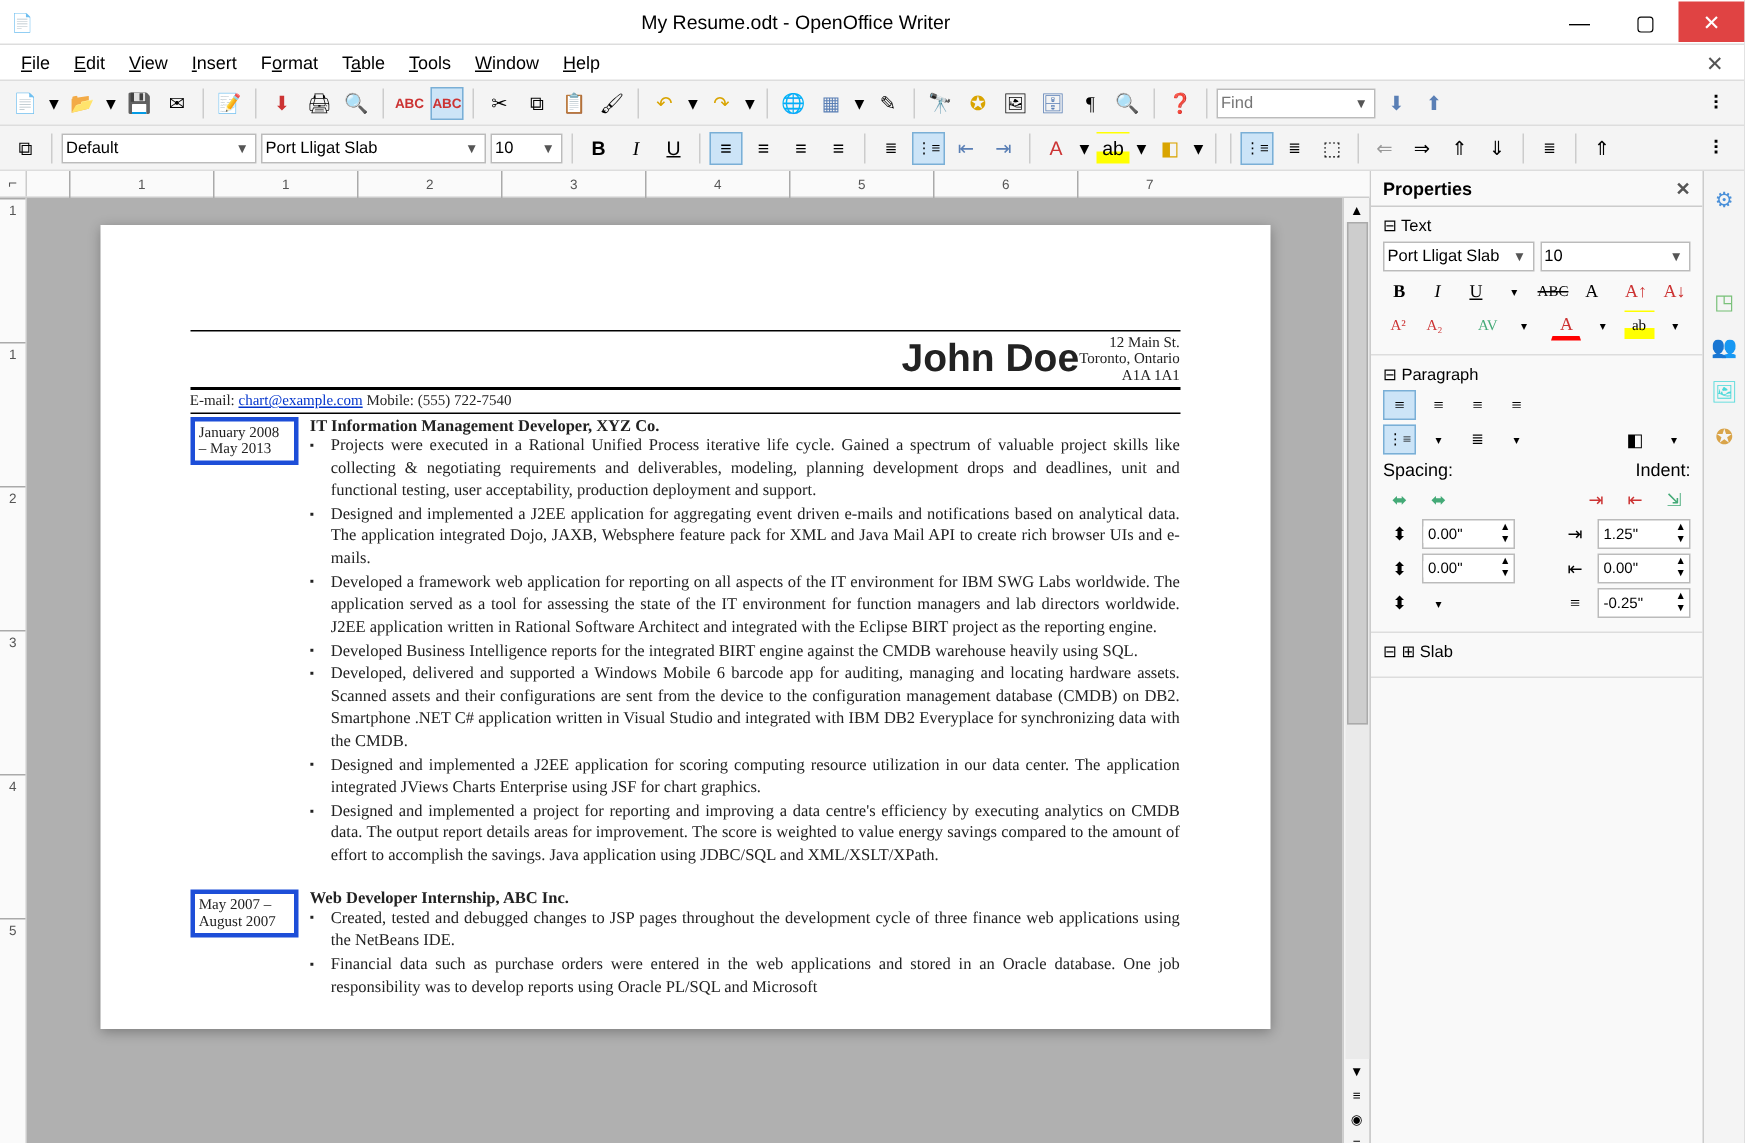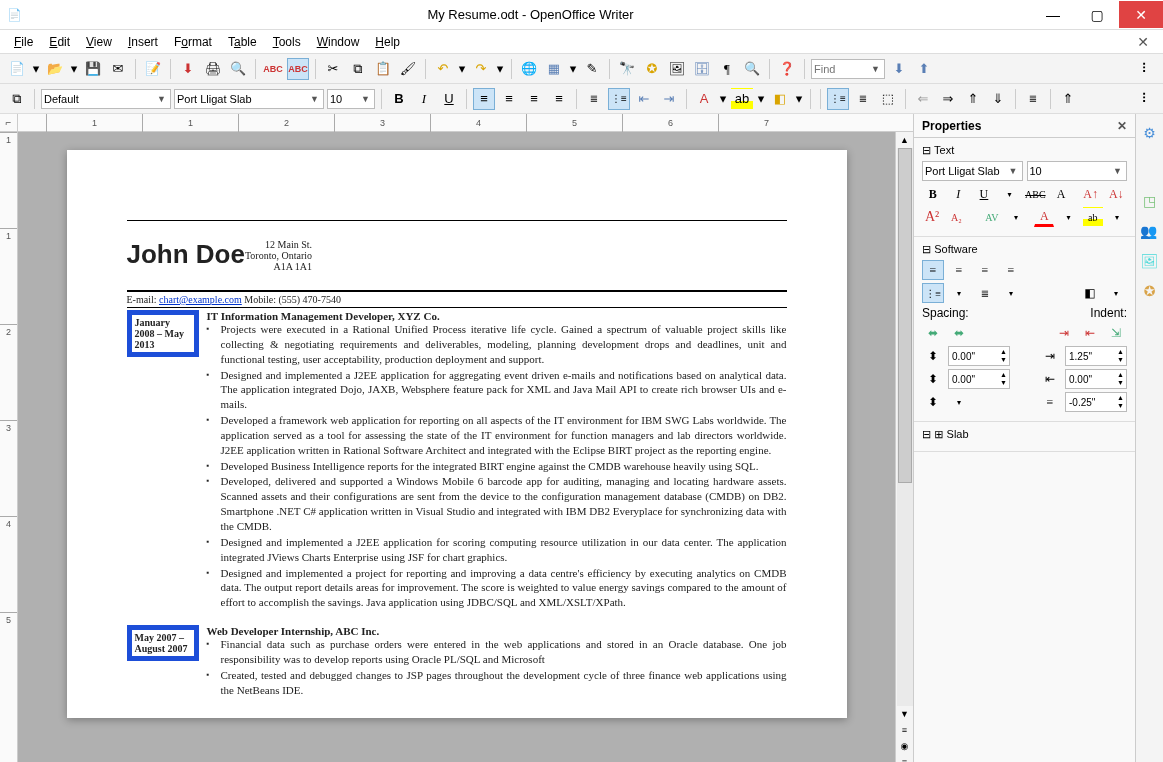--- a/index.html
+++ b/index.html
@@ -22,29 +22,29 @@
 .tdrop-arrow { font-size: 9px; color: #555; padding: 0 2px; }
 .main-area { display: flex; height: 656px; }
 .doc-wrap { flex: 1; display: flex; flex-direction: column; background: #f0f0f0; }
 .hruler { height: 18px; background: #fafafa; border-bottom: 1px solid #ccc; display: flex; font-size: 9px; color: #555; position: relative; }
 .hruler-inner { margin-left: 28px; display: flex; }
 .hruler-tick { width: 96px; display: flex; align-items: center; justify-content: center; border-left: 1px solid #aaa; height: 18px; }
 .doc-scroll { flex: 1; display: flex; background: #b0b0b0; overflow: hidden; position: relative; }
 .vruler { width: 18px; background: #fafafa; border-right: 1px solid #ccc; font-size: 9px; color: #555; }
 .vruler-tick { height: 96px; display: flex; align-items: flex-start; justify-content: center; border-top: 1px solid #aaa; padding-top:2px;}
 .page { background: #fff; margin: 18px auto; width: 780px; box-shadow: 0 2px 8px rgba(0,0,0,0.3); padding: 70px 60px 20px 60px; font-family: Georgia, serif; font-size: 11px; color: #222; position: relative; }
-.page-header { display: flex; justify-content: flex-start; border-top: 1px solid #000; border-bottom: 2px solid #000; padding: 18px 0; }
+.page-header { display: flex; justify-content: flex-end; border-top: 1px solid #000; border-bottom: 2px solid #000; padding: 2px 0; }
 .page-name { font-size: 26px; font-weight: 700; font-family: Arial, sans-serif; }
 .page-addr { text-align: right; font-size: 10px; }
 .page-contact { font-size: 10px; padding: 2px 0; border-bottom: 1px solid #000;}
 .page-contact a { color: #0033cc; text-decoration: underline; }
 .section-title { font-weight: 700; font-size: 11px; margin-top: 8px; }
 .section-title::before { content: "◆ "; }
 .emp-row { display: flex; margin-top: 2px; }
-.emp-dates { width: 72px; font-size: 10px; border: 5px solid #1d4ed8; padding: 2px 3px; margin-right: 8px; height: fit-content; font-weight: bold; }
+.emp-dates { width: 72px; font-size: 10px; border: 3px solid #1d4ed8; padding: 2px 3px; margin-right: 8px; height: fit-content; }
 .emp-body { flex: 1; }
 .emp-title { font-weight: 700; font-size: 11px; }
 .emp-body ul { list-style: none; padding-left: 14px; }
 .emp-body li { position: relative; margin-bottom: 1px; line-height: 1.35; text-align: justify;}
 .emp-body li::before { content: "▪"; position: absolute; left: -14px; font-size: 8px; top: 2px; }
 .vscroll { width: 18px; background: #f4f4f4; border-left: 1px solid #ccc; display: flex; flex-direction: column; align-items: center; }
 .vscroll-btn { width: 16px; height: 16px; font-size: 9px; display:flex;align-items:center;justify-content:center;}
 .vscroll-track { flex: 1; width: 16px; background: #eaeaea; position: relative; }
 .vscroll-thumb { position: absolute; top: 0; left: 1px; width: 14px; height: 60%; background: #cdcdcd; border: 1px solid #aaa; }
 .side-panel { width: 222px; background: #f9f9f9; border-left: 1px solid #ccc; display: flex; flex-direction: column; }
@@ -125,21 +125,21 @@
   <div class="tsep"></div>
   <div class="tbtn">🔭</div>
   <div class="tbtn" style="color:#d9a400">✪</div>
   <div class="tbtn">🖼</div>
   <div class="tbtn" style="color:#5a7fb5">🗄</div>
   <div class="tbtn" style="font-family:serif">¶</div>
   <div class="tbtn">🔍</div>
   <div class="tsep"></div>
   <div class="tbtn" style="color:#3a7c3a">❓</div>
   <div class="tsep"></div>
-  <div class="tdrop" style="width:74px">
+  <div class="tdrop" style="width:106px">
     <input placeholder="Find" style="">
     <span class="tdrop-arrow">▼</span>
   </div>
   <div class="tbtn" style="color:#5a7fb5">⬇</div>
   <div class="tbtn" style="color:#5a7fb5">⬆</div>
   <div style="margin-left:auto" class="tbtn">⠇</div>
 </div>
 
 <div class="toolbar2">
   <div class="tbtn">⧉</div>
@@ -222,21 +222,21 @@
         <div class="page">
           <div class="page-header">
             <div class="page-name">John Doe</div>
             <div class="page-addr">
               <div>12 Main St.</div>
               <div>Toronto, Ontario</div>
               <div>A1A 1A1</div>
             </div>
           </div>
           <div class="page-contact">
-            <span>E-mail: </span><a>chart@example.com</a><span>   Mobile: (555) 470-7540</span>
+            <span>E-mail: </span><a>chart@example.com</a><span>   Mobile: (555) 722-7540</span>
           </div>
 
           <div class="emp-row">
             <div class="emp-dates">January 2008 – May 2013</div>
             <div class="emp-body">
               <div class="emp-title">IT Information Management Developer, XYZ Co.</div>
               <ul id="job1-bullets">
                   <li>Projects were executed in a Rational Unified Process iterative life cycle. Gained a spectrum of valuable project skills like collecting &amp; negotiating requirements and deliverables, modeling, planning development drops and deadlines, unit and functional testing, user acceptability, production deployment and support.</li>
                   <li>Designed and implemented a J2EE application for aggregating event driven e-mails and notifications based on analytical data. The application integrated Dojo, JAXB, Websphere feature pack for XML and Java Mail API to create rich browser UIs and e-mails.</li>
                   <li>Developed a framework web application for reporting on all aspects of the IT environment for IBM SWG Labs worldwide. The application served as a tool for assessing the state of the IT environment for function managers and lab directors worldwide. J2EE application written in Rational Software Architect and integrated with the Eclipse BIRT project as the reporting engine.</li>
@@ -246,22 +246,22 @@
                   <li>Designed and implemented a project for reporting and improving a data centre's efficiency by executing analytics on CMDB data. The output report details areas for improvement. The score is weighted to value energy savings compared to the amount of effort to accomplish the savings. Java application using JDBC/SQL and XML/XSLT/XPath.</li>
                 </ul>
             </div>
           </div>
 
           <div class="emp-row" style="margin-top:14px">
             <div class="emp-dates">May 2007 – August 2007</div>
             <div class="emp-body">
               <div class="emp-title">Web Developer Internship, ABC Inc.</div>
               <ul id="job2-bullets">
+                  <li>Created, tested and debugged changes to JSP pages throughout the development cycle of three finance web applications using the NetBeans IDE.</li>
                   <li>Financial data such as purchase orders were entered in the web applications and stored in an Oracle database. One job responsibility was to develop reports using Oracle PL/SQL and Microsoft</li>
-                  <li>Created, tested and debugged changes to JSP pages throughout the development cycle of three finance web applications using the NetBeans IDE.</li>
                 </ul>
             </div>
           </div>
         </div>
       </div>
       <div class="vscroll">
         <div class="vscroll-btn">▲</div>
         <div class="vscroll-track">
             <div class="vscroll-thumb"></div>
           </div>
@@ -295,34 +295,34 @@
         <div class="mini-btn" style="font-style:italic">I</div>
         <div class="mini-btn" style="text-decoration:underline">U</div>
         <div class="mini-btn" style="font-size:8px">▾</div>
         <div class="mini-btn" style="text-decoration:line-through;font-size:10px">ABC</div>
         <div class="mini-btn">A</div>
         <div style="flex:1"></div>
         <div class="mini-btn" style="color:#c33">A↑</div>
         <div class="mini-btn" style="color:#c33">A↓</div>
       </div>
       <div class="prop-row">
-        <div class="mini-btn" style="color:#c33;font-size:14px">A²</div>
+        <div class="mini-btn" style="color:#c33;font-size:10px">A²</div>
         <div class="mini-btn" style="color:#c33;font-size:10px">A₂</div>
         <div style="width:8px"></div>
         <div class="mini-btn" style="color:#4a7;font-size:10px">AV</div>
         <div class="mini-btn" style="font-size:8px">▾</div>
         <div style="flex:1"></div>
         <div class="mini-btn" style="color:#c33;border-bottom:3px solid red">A</div>
         <div class="mini-btn" style="font-size:8px">▾</div>
         <div class="mini-btn" style="background:linear-gradient(transparent 60%,#ff0 60%);font-size:10px">ab</div>
         <div class="mini-btn" style="font-size:8px">▾</div>
       </div>
     </div>
     <div class="prop-section">
-      <div class="prop-sec-title">Software</div>
+      <div class="prop-sec-title">Paragraph</div>
       <div class="prop-row">
         <div class="mini-btn active">≡</div>
         <div class="mini-btn">≡</div>
         <div class="mini-btn">≡</div>
         <div class="mini-btn">≡</div>
       </div>
       <div class="prop-row">
         <div class="mini-btn active" style="font-size:10px">⋮≡</div>
         <div class="mini-btn" style="font-size:8px">▾</div>
         <div class="mini-btn" style="font-size:10px">≣</div>

